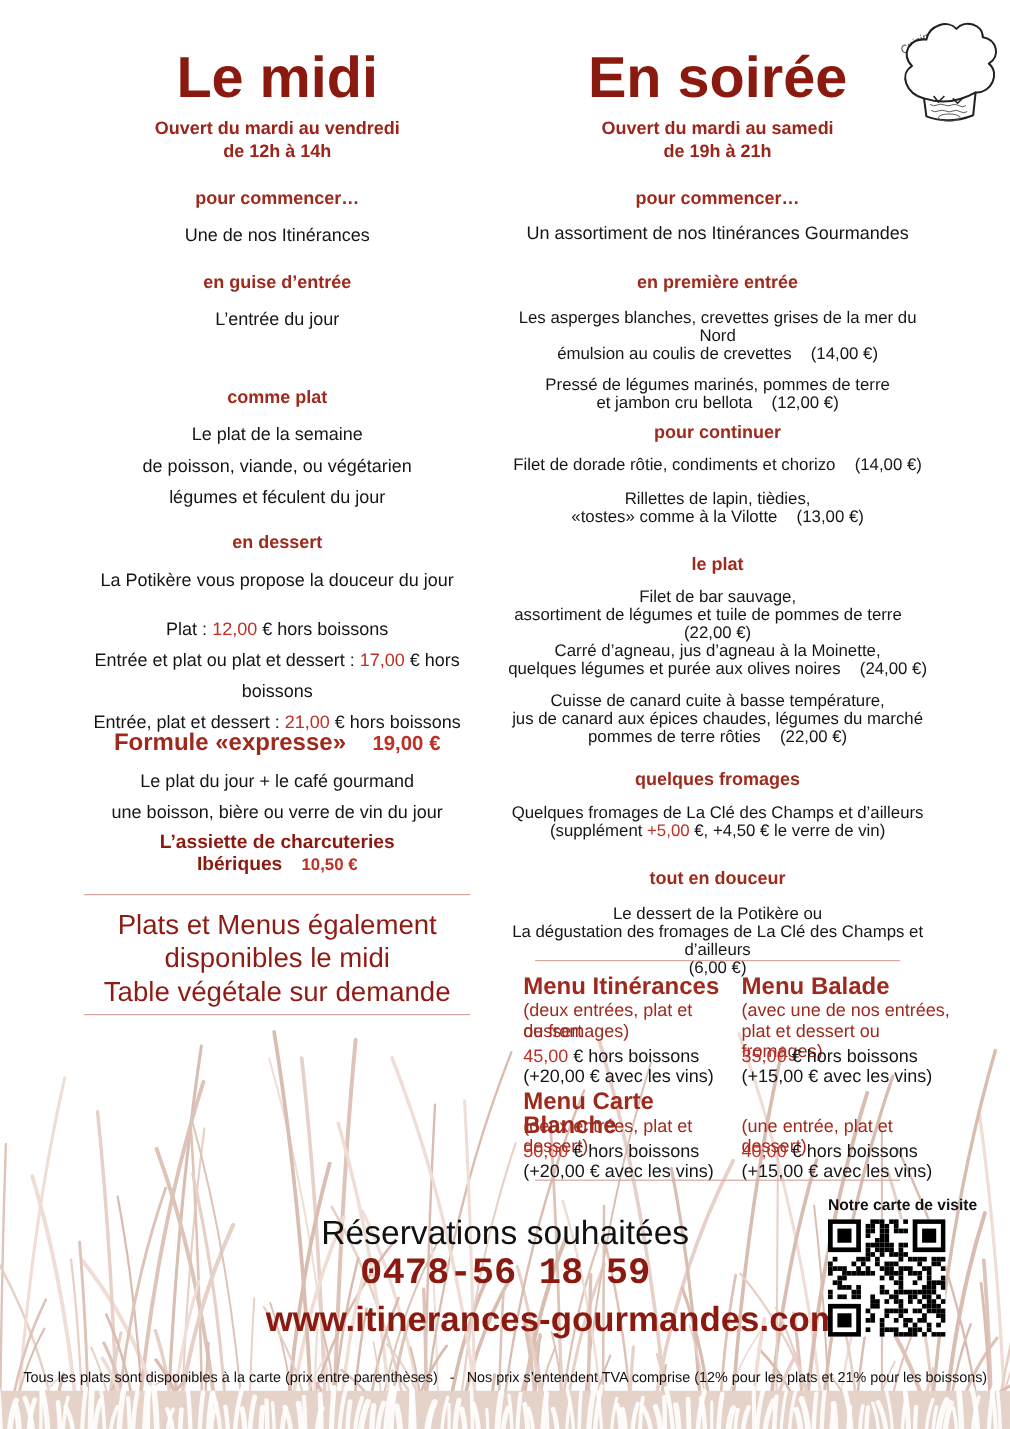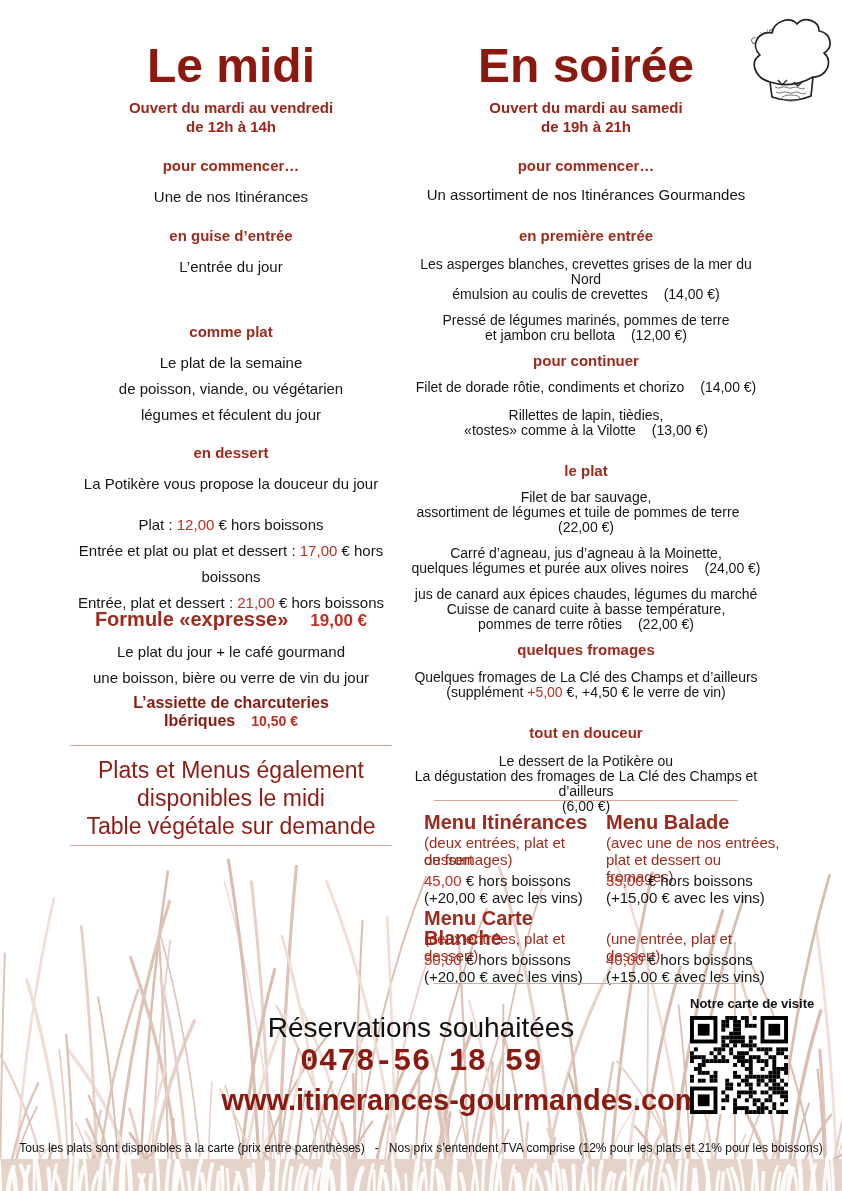--- a/index.html
+++ b/index.html
@@ -9,21 +9,21 @@
     --body:#161616;
     --rule:#d8a89f;
     --band:#e5d2c9;
   }
   html,body{margin:0;padding:0;}
   body{font-family:"Liberation Sans",sans-serif;background:#888;}
   .page{position:relative;width:842px;height:1191px;background:#fff;overflow:hidden;margin:0 auto;}
   .grass{position:absolute;left:0;top:791px;z-index:0;}
   .col{position:absolute;top:0;height:1191px;text-align:center;z-index:1;}
   .col-left{left:70px;width:322px;}
-  .col-right{left:408px;width:356px;}
+  .col-right{left:420px;width:356px;}
   .blk{position:absolute;left:0;right:0;}
   .title{font-size:48px;font-weight:bold;color:var(--title-red);line-height:52px;}
   .subtitle{font-size:15px;font-weight:bold;color:#9b241b;line-height:19px;margin-top:6px;}
   .h{font-size:15px;font-weight:bold;color:var(--heading-red);line-height:16px;}
   .t15{font-size:15px;color:var(--body);line-height:26px;}
   .dish{font-size:14px;color:var(--body);line-height:15px;}
   .red{color:var(--price-red);}
   .gap{display:inline-block;width:16px;}
   .formule-name{font-size:20px;font-weight:bold;color:var(--heading-red);}
   .formule-price{font-size:17px;font-weight:bold;color:var(--price-red);margin-left:22px;}
@@ -442,27 +442,27 @@
         <div><span>«tostes» comme à la Vilotte</span><span class="gap"></span><span>(13,00 €)</span></div>
       </div>
     </div>
 
     <div class="blk" style="top:463px">
       <div class="h">le plat</div>
       <div class="dish" style="margin-top:11px">
         <div>Filet de bar sauvage,</div>
         <div><span>assortiment de légumes et tuile de pommes de terre</span><span class="gap"></span><span>(22,00 €)</span></div>
       </div>
-      <div class="dish" style="margin-top:11px">
+      <div class="dish" style="">
         <div>Carré d’agneau, jus d’agneau à la Moinette,</div>
         <div><span>quelques légumes et purée aux olives noires</span><span class="gap"></span><span>(24,00 €)</span></div>
       </div>
       <div class="dish" style="margin-top:11px">
+        <div>Cuisse de canard cuite à basse température,</div>
         <div>jus de canard aux épices chaudes, légumes du marché</div>
-        <div>Cuisse de canard cuite à basse température,</div>
         <div><span>pommes de terre rôties</span><span class="gap"></span><span>(22,00 €)</span></div>
       </div>
     </div>
 
     <div class="blk" style="top:642px">
       <div class="h">quelques fromages</div>
       <div class="dish" style="margin-top:12px">
         <div>Quelques fromages de La Clé des Champs et d’ailleurs</div>
         <div><span>(supplément </span><span class="red">+5,00</span><span> €, +4,50 € le verre de vin)</span></div>
       </div>

